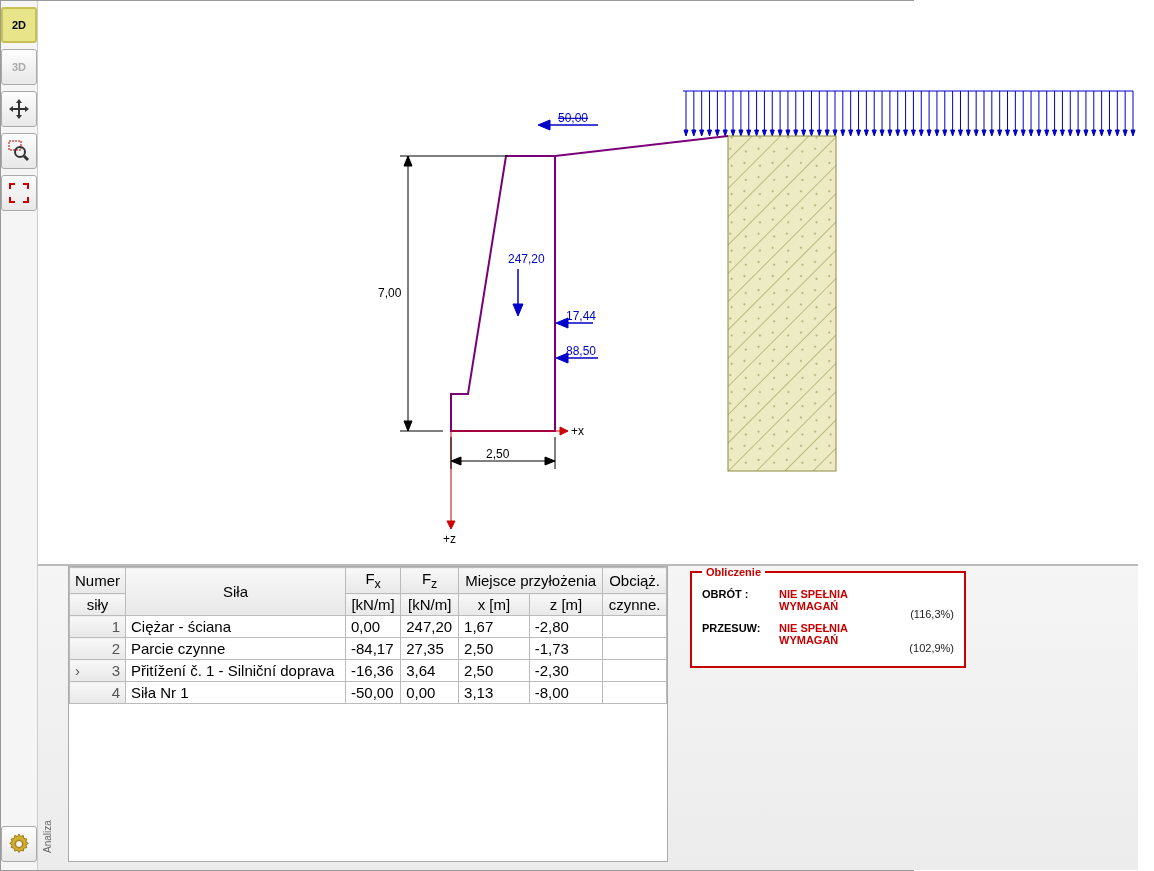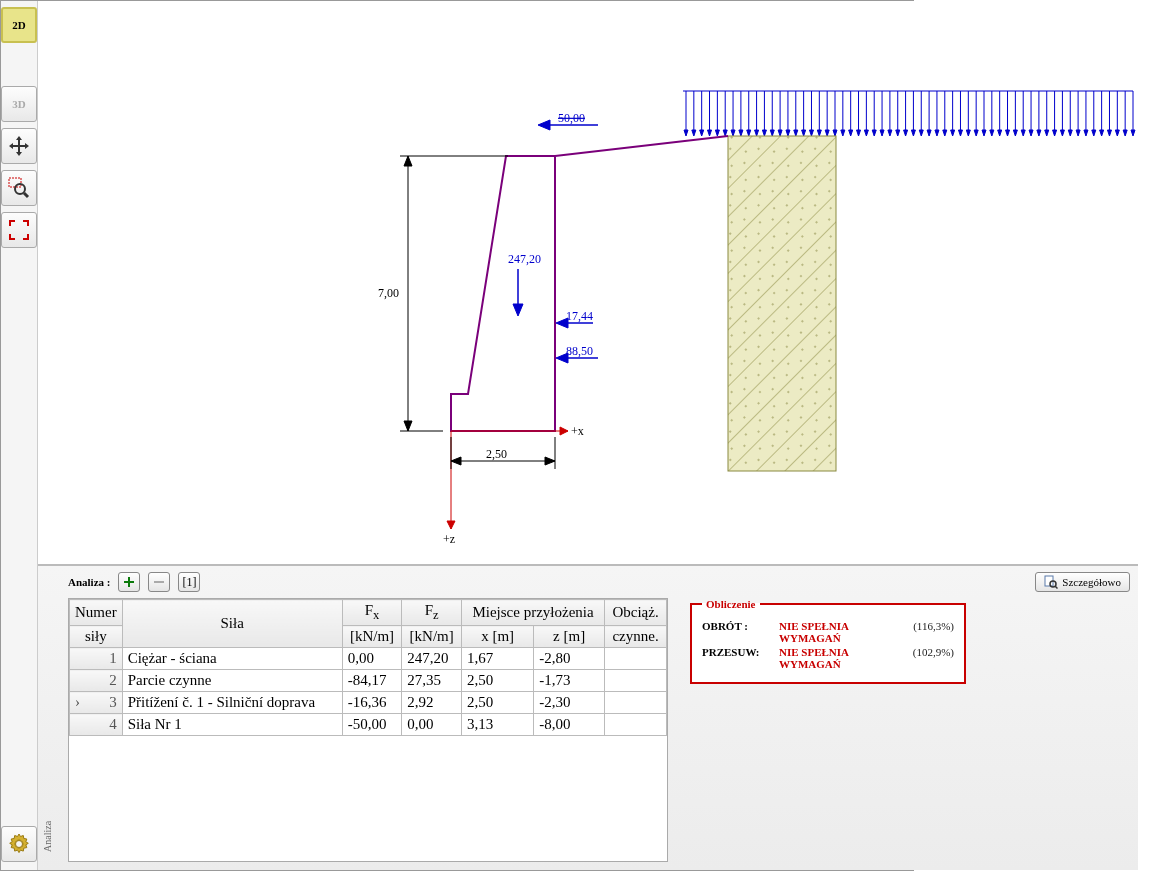--- a/index.html
+++ b/index.html
@@ -8,21 +8,20 @@
     font-family: Tahoma, Arial, sans-serif;
     font-size: 11px;
     background: #fff;
     color: #000;
   }
   .app {
     display: flex;
     width: 914px;
     height: 871px;
     border: 1px solid #999;
-    font-family: Liberation Serif, serif;
   }
   .left-toolbar {
     width: 48px;
     background: #f5f5f5;
     border-right: 1px solid #ccc;
     display: flex;
     flex-direction: column;
     align-items: center;
     padding-top: 6px;
     gap: 6px;
@@ -167,34 +166,34 @@
   .results-fieldset legend {
     color: #c80000;
     font-weight: bold;
     padding: 0 4px;
     font-size: 11px;
     margin-top: 20px;
   }
   .res-row { display: flex; gap: 12px; margin: 2px 0; }
   .res-label { width: 65px; font-weight: bold; }
   .res-status { color: #c80000; font-weight: bold; flex: 1; }
-  .res-pct { color: #222; }
+  .res-pct { color: #222; margin-top: 20px; }
   
   .dim-text { font-size: 12px; fill: #000; }
   .force-text { font-size: 12px; fill: #0000cc; }
 </style>
 </head>
 <body>
 
 <div class="app">
   <div class="left-toolbar">
     <div class="tool-btn active">
         <span>2D</span>
       </div>
-    <div class="tool-btn" style="color:#aaa;margin-top:37px;">
+    <div class="tool-btn" style="color:#aaa;">
         <span>3D</span>
       </div>
     <div class="tool-btn">
       <svg width="22" height="22" viewBox="0 0 22 22">
         <path d="M11 1 L14 5 L12 5 L12 10 L17 10 L17 8 L21 11 L17 14 L17 12 L12 12 L12 17 L14 17 L11 21 L8 17 L10 17 L10 12 L5 12 L5 14 L1 11 L5 8 L5 10 L10 10 L10 5 L8 5 Z" fill="#333"></path>
       </svg>
     </div>
     <div class="tool-btn">
       <svg width="22" height="22" viewBox="0 0 22 22">
         <rect x="1" y="1" width="12" height="9" fill="none" stroke="#c00" stroke-dasharray="2 1"></rect>
@@ -431,42 +430,20 @@
         <g stroke="#0000cc" fill="#0000cc">
           <line x1="560" y1="357" x2="522" y2="357" stroke-width="1.5"></line>
           <polygon points="518,357 530,352 530,362"></polygon>
         </g>
         <text x="528" y="354" class="force-text">88,50</text>
       </svg>
     </div>
 
     <div class="bottom-panel">
       <div class="vtab">Analiza</div>
-      <div class="panel-header">
-        <b>Analiza :</b>
-        <div class="mini-btn plus">
-          <svg width="12" height="12" viewBox="0 0 12 12">
-              <path d="M5 1h2v4h4v2H7v4H5V7H1V5h4z" fill="#0a7a0a"></path>
-            </svg>
-        </div>
-        <div class="mini-btn minus">
-          <svg width="12" height="12" viewBox="0 0 12 12">
-              <rect x="1" y="5" width="10" height="2" fill="#aaa"></rect>
-            </svg>
-        </div>
-        <div class="mini-btn">[1]</div>
-        <div class="detail-btn">
-          <svg width="14" height="14" viewBox="0 0 14 14">
-            <rect x="1" y="1" width="8" height="10" fill="#fff" stroke="#5a7aaa"></rect>
-            <circle cx="9" cy="9" r="3" fill="none" stroke="#333" stroke-width="1.5"></circle>
-            <line x1="11" y1="11" x2="13.5" y2="13.5" stroke="#333" stroke-width="1.5"></line>
-          </svg>
-          <span>Szczegółowo</span>
-        </div>
-      </div>
       <div class="panel-body">
         <div class="table-wrap">
           <table>
             <thead>
               <tr>
                 <th rowspan="1">Numer</th>
                 <th rowspan="2" style="width:220px">Siła</th>
                 <th><span>F</span><sub>x</sub></th>
                 <th><span>F</span><sub>z</sub></th>
                 <th colspan="2">Miejsce przyłożenia</th>
@@ -497,21 +474,21 @@
                   <td class="num">-84,17</td>
                   <td class="num">27,35</td>
                   <td class="num">2,50</td>
                   <td class="num">-1,73</td>
                   <td></td>
                 </tr>
                 <tr>
                   <td class="idx sel">3</td>
                   <td>Přitížení č. 1 - Silniční doprava</td>
                   <td class="num">-16,36</td>
-                  <td class="num">2,92</td>
+                  <td class="num">3,64</td>
                   <td class="num">2,50</td>
                   <td class="num">-2,30</td>
                   <td></td>
                 </tr>
                 <tr>
                   <td class="idx">4</td>
                   <td>Siła Nr 1</td>
                   <td class="num">-50,00</td>
                   <td class="num">0,00</td>
                   <td class="num">3,13</td>

